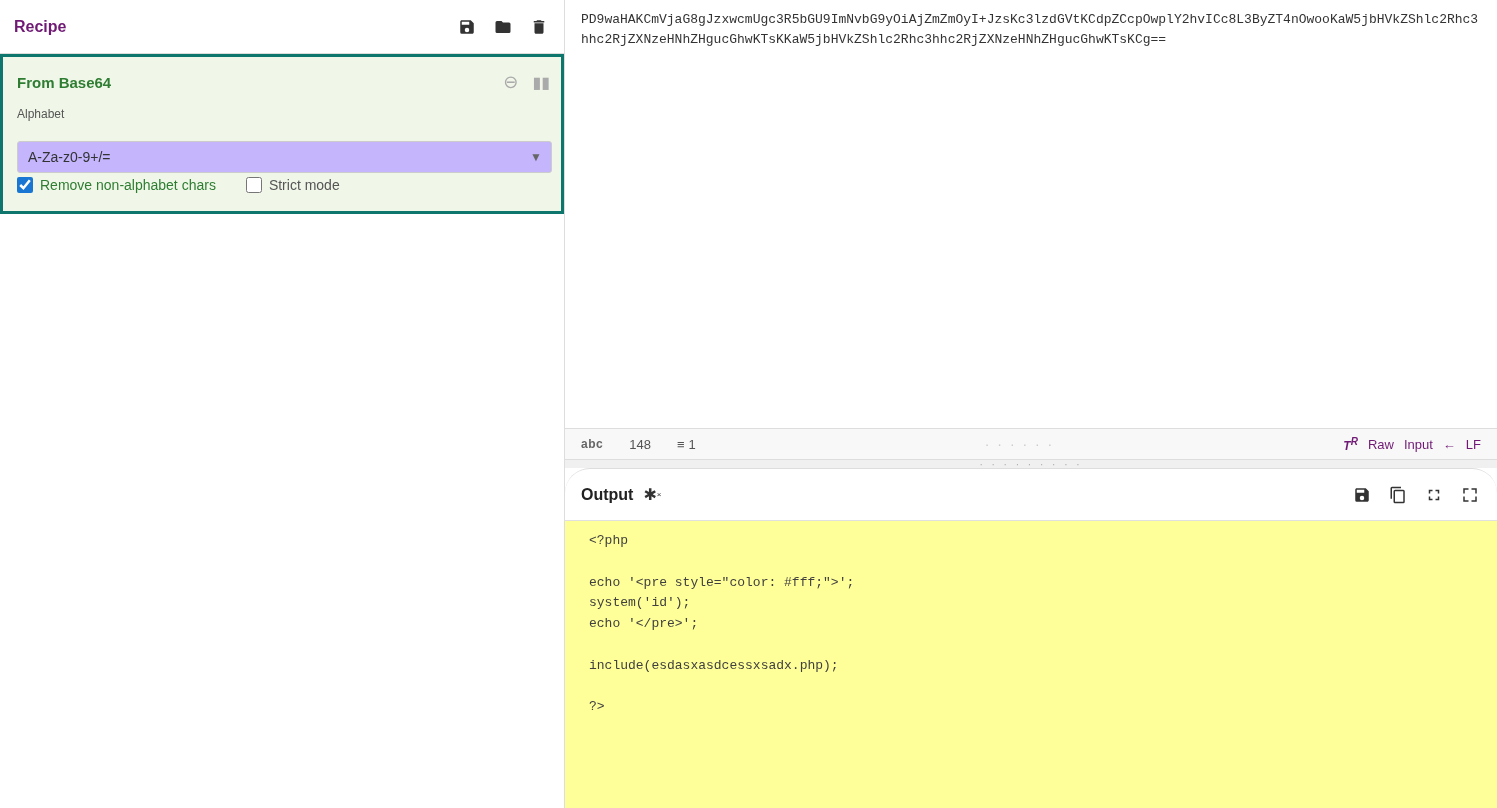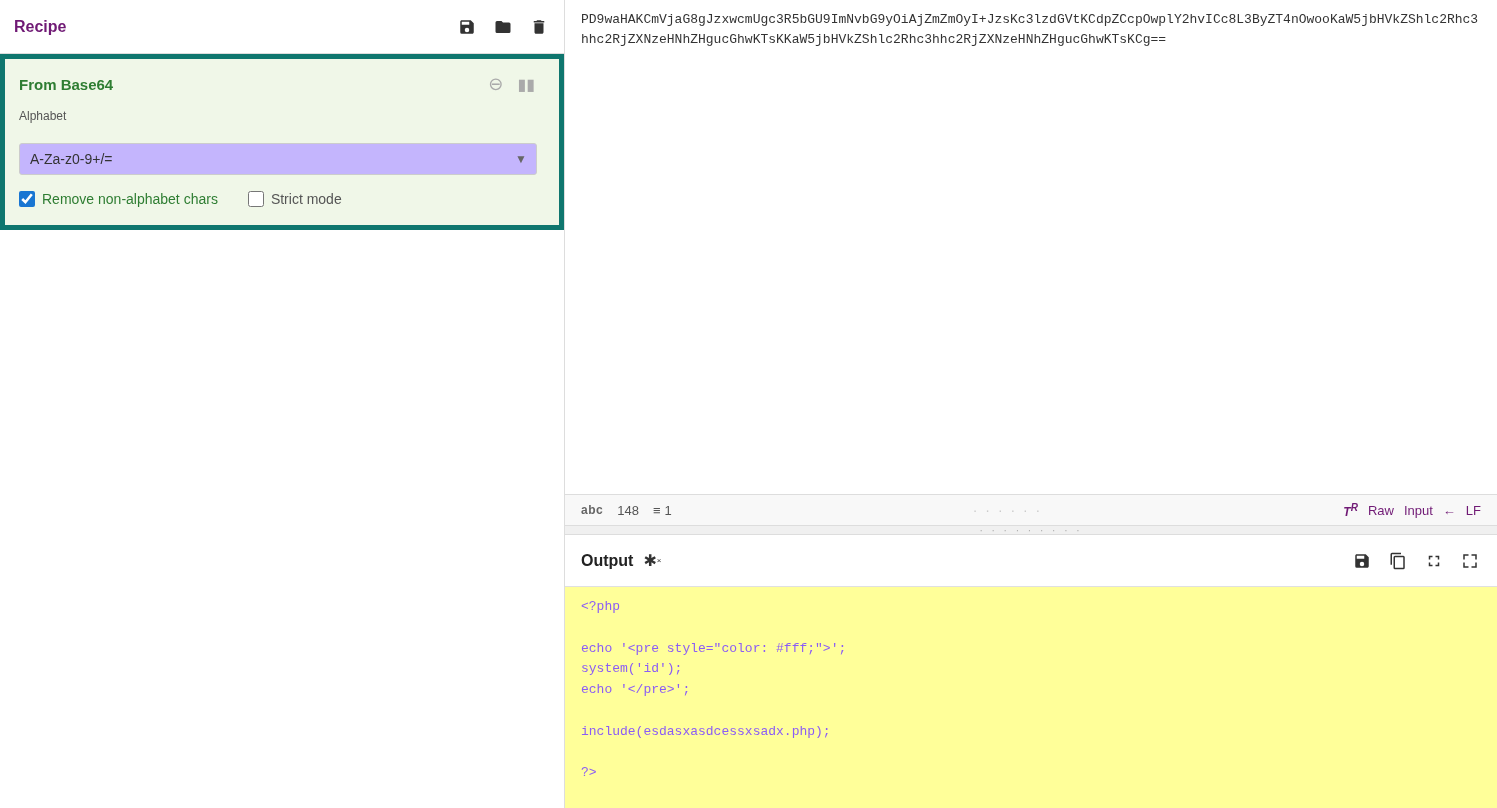--- a/index.html
+++ b/index.html
@@ -51,23 +51,23 @@
       align-items: center;
       justify-content: center;
       background: none;
       border: none;
       padding: 2px;
     }
 
     
     .operation-block {
       background: #f0f7e8;
-      border: 5px solid #0f766e;
+      border: 3px solid #0f766e;
       margin: 0;
-      padding: 12px 22px 18px 14px;
+      padding: 12px 9px 18px 14px;
     }
 
     .operation-header {
       display: flex;
       align-items: center;
       justify-content: space-between;
       margin-bottom: 12px;
     }
 
     .operation-title {
@@ -115,21 +115,21 @@
       transform: translateY(-50%);
       pointer-events: none;
       color: #666;
       font-size: 12px;
     }
 
     .checkboxes-row {
       display: flex;
       align-items: center;
       gap: 30px;
-      margin-top: 16px;
+      margin-top: 4px;
     }
 
     .checkbox-item {
       display: flex;
       align-items: center;
       gap: 7px;
       cursor: pointer;
       color: #2e7d32;
       font-size: 14px;
     }
@@ -207,21 +207,21 @@
       padding: 4px 16px;
       border-top: 1px solid #ddd;
       border-bottom: 1px solid #ddd;
       background: #f8f8f8;
       height: 32px;
     }
 
     .status-left {
       display: flex;
       align-items: center;
-      gap: 14px;
+      gap: 26px;
       font-size: 13px;
       color: #555;
     }
 
     .status-right {
       display: flex;
       align-items: center;
       gap: 10px;
       font-size: 13px;
       color: #701a75;
@@ -235,22 +235,23 @@
 
     .dots-separator {
       color: #ccc;
       letter-spacing: 2px;
     }
 
     
     .output-section {
       display: flex;
       flex-direction: column;
-      height: 274px;
+      height: 340px;
       border-top: 1px solid #ddd;
+      border-radius: 25px;
     }
 
     .output-header {
       display: flex;
       align-items: center;
       justify-content: space-between;
       padding: 10px 16px;
       border-bottom: 1px solid #e0e0e0;
       height: 52px;
     }
@@ -270,22 +271,22 @@
     .magic-icon {
       font-size: 16px;
       cursor: pointer;
     }
 
     .output-area {
       flex: 1;
       background: #ffff99;
       font-family: 'Courier New', Courier, monospace;
       font-size: 13px;
-      color: #8b5cf6;
-      padding: 10px 16px;
+      color: #404040;
+      padding: 10px 24px;
       overflow-y: auto;
       white-space: pre-wrap;
       word-break: break-all;
       line-height: 1.6;
     }
 
     
     .drag-handle {
       height: 8px;
       background: #f0f0f0;

